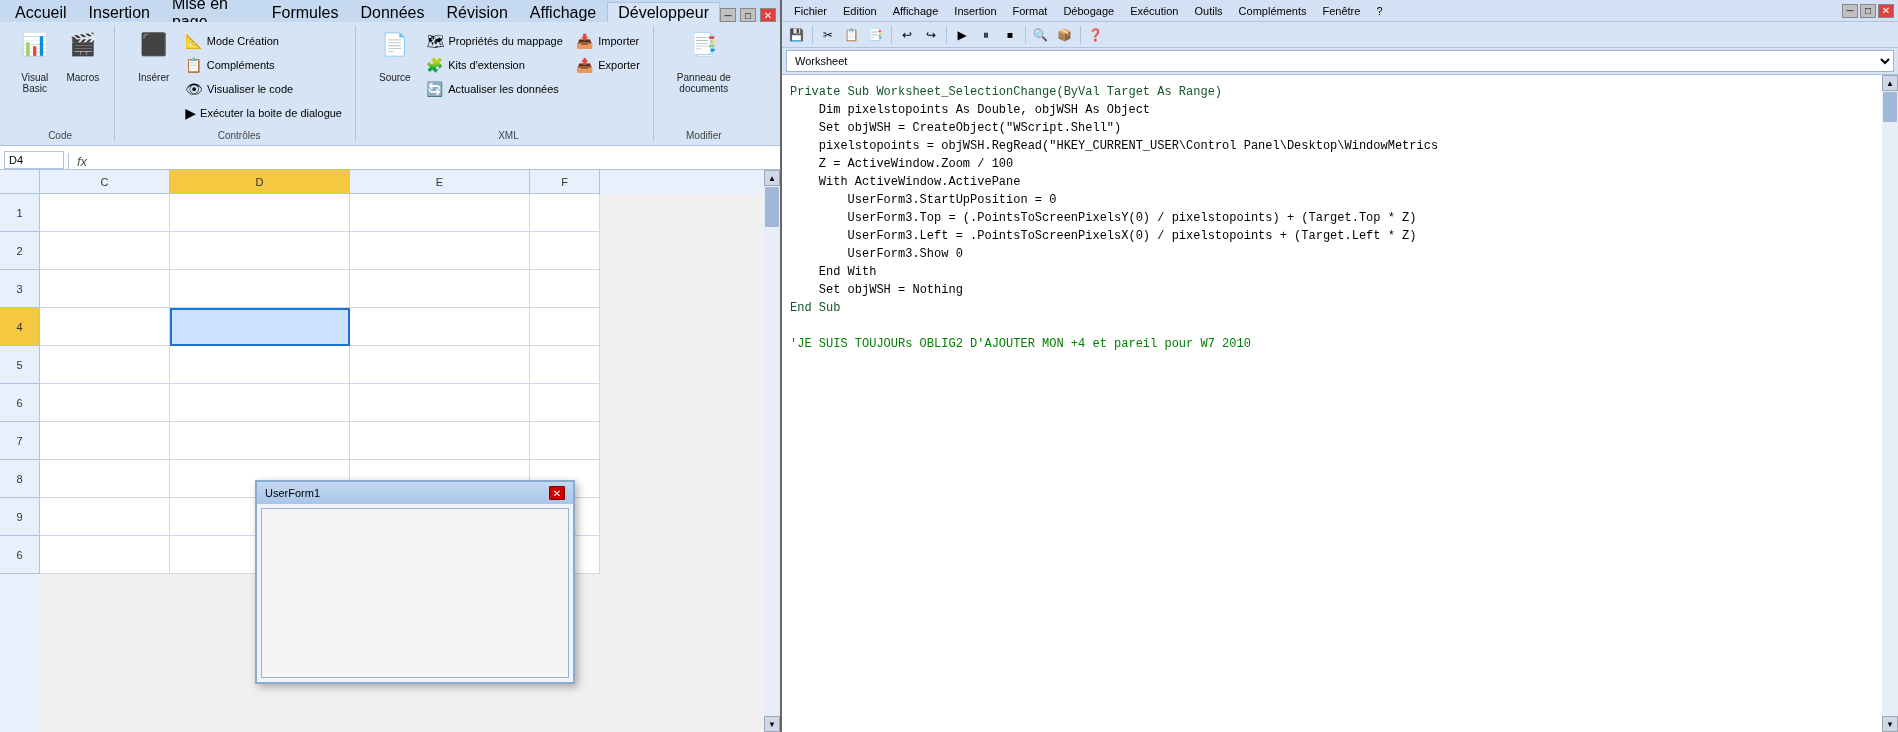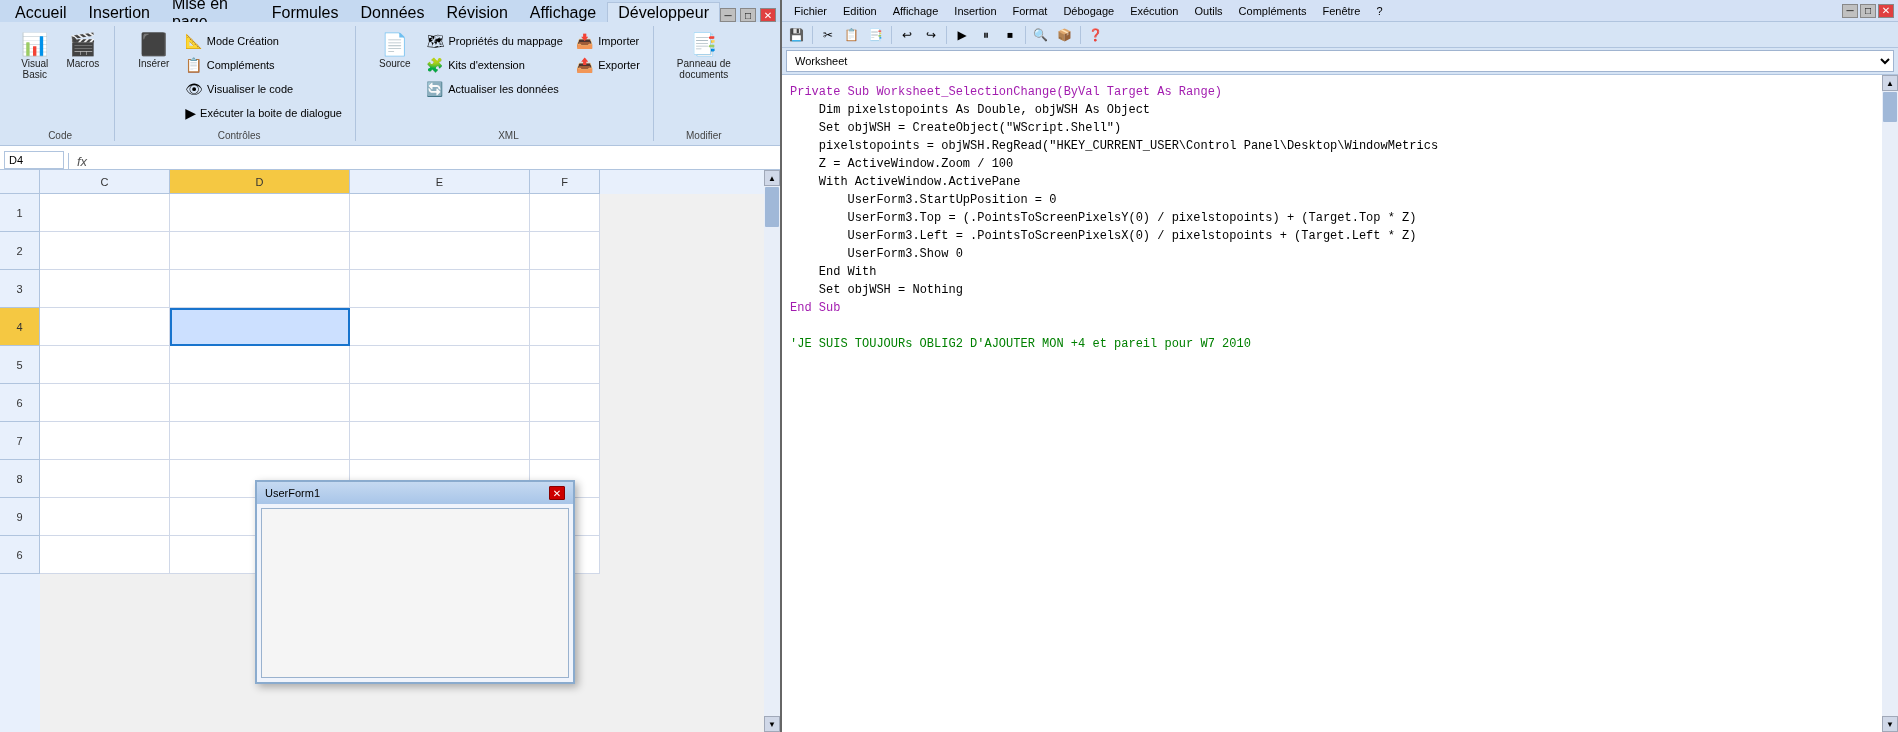--- a/index.html
+++ b/index.html
@@ -23,21 +23,21 @@
     .window-btn.close { background: #e04040; color: white; }
 
     
     .ribbon-content { display: flex; padding: 4px 6px; gap: 8px; align-items: stretch; min-height: 80px; }
     .ribbon-group { display: flex; flex-direction: column; align-items: center; border-right: 1px solid #b0c4de; padding: 0 8px; position: relative; }
     .ribbon-group:last-child { border-right: none; }
     .ribbon-group-label { font-size: 10px; color: #444; margin-top: auto; padding-top: 2px; text-align: center; }
     .ribbon-items { display: flex; gap: 4px; align-items: flex-start; flex: 1; padding: 4px 0; }
     .ribbon-btn { display: flex; flex-direction: column; align-items: center; justify-content: center; padding: 3px 6px; cursor: pointer; border: 1px solid transparent; border-radius: 2px; min-width: 40px; }
     .ribbon-btn .icon { font-size: 22px; line-height: 1; }
-    .ribbon-btn .label { font-size: 10px; text-align: center; margin-top: 2px; color: #222; }
+    .ribbon-btn .label { font-size: 10px; text-align: center; margin-top: 16px; color: #222; }
     .ribbon-btn-small { display: flex; align-items: center; gap: 4px; padding: 2px 4px; cursor: pointer; border: 1px solid transparent; border-radius: 2px; white-space: nowrap; }
     .ribbon-btn-small .icon-sm { font-size: 14px; }
     .ribbon-column { display: flex; flex-direction: column; gap: 2px; }
 
     
     .formula-bar { display: flex; align-items: flex-end; background: white; border-bottom: 1px solid #b0c4de; height: 24px; padding: 0 4px; gap: 4px; }
     .cell-ref { width: 60px; border: 1px solid #b0c4de; padding: 2px 4px; font-size: 11px; }
     .formula-fx { font-size: 13px; color: #555; padding: 0 4px; font-style: italic; }
     .formula-input { flex: 1; border: none; outline: none; font-size: 11px; }
     .formula-divider { width: 1px; height: 16px; background: #b0c4de; }
@@ -85,21 +85,21 @@
     .vbe-tb-btn { width: 22px; height: 20px; display: flex; align-items: center; justify-content: center; cursor: pointer; border: 1px solid transparent; border-radius: 1px; font-size: 12px; }
     .vbe-tb-sep { width: 1px; height: 18px; background: #b0c4de; margin: 0 2px; }
 
     
     .vbe-object-bar { display: flex; background: #d6e4f5; border-bottom: 1px solid #b0c4de; padding: 2px 4px; gap: 4px; }
     .vbe-select { flex: 1; height: 22px; border: 1px solid #a0b4d0; font-size: 11px; background: white; padding: 0 4px; }
 
     
     .vbe-code-area { flex: 1; display: flex; overflow: hidden; }
     .code-editor { flex: 1; background: white; padding: 8px; font-family: 'Courier New', monospace; font-size: 12px; overflow-y: auto; white-space: pre; color: #000; line-height: 1.5; }
-    .code-keyword { color: #a21caf; }
+    .code-keyword { color: #14532d; }
     .code-comment { color: #008000; }
 
     .vbe-v-scroll { width: 16px; background: #d0d8e8; }
 
     
     .excel-content-wrapper { position: relative; flex: 1; display: flex; overflow: hidden; }
   </style>
 </head>
 <body>
 

